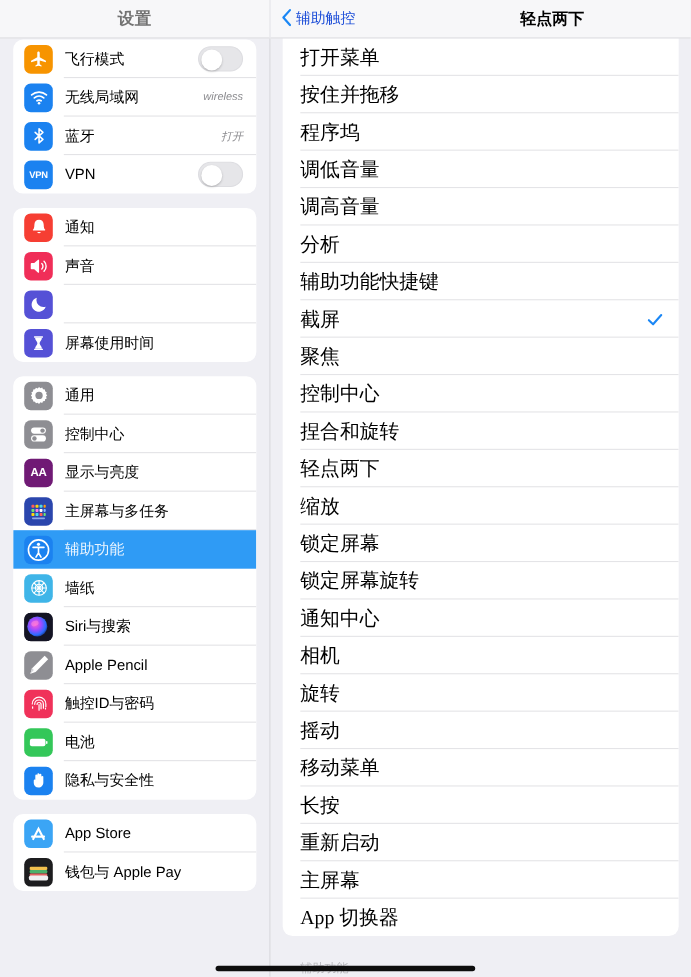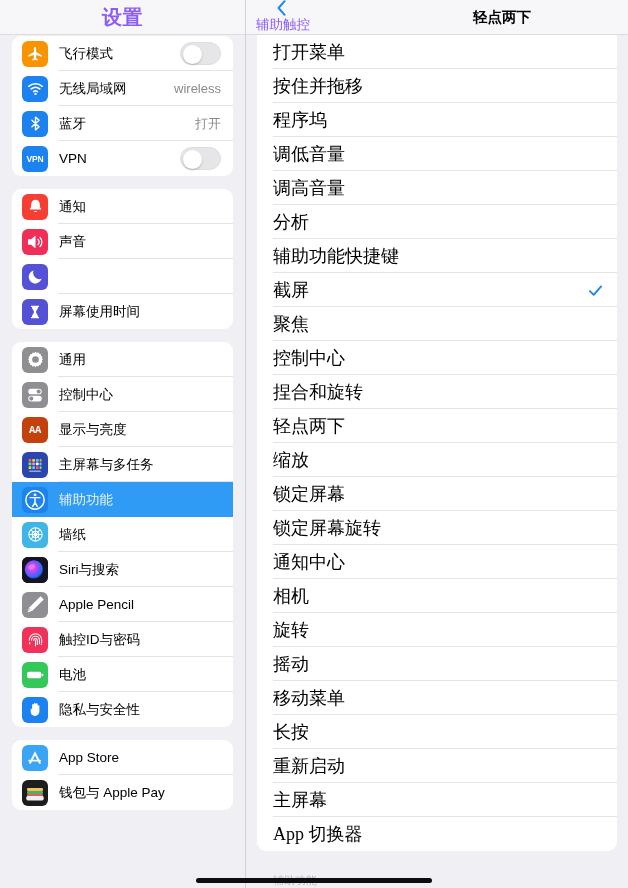--- a/index.html
+++ b/index.html
@@ -37,23 +37,23 @@
     height: 35px;
     min-height: 35px;
     background: #f7f7f9;
     display: flex;
     align-items: center;
     justify-content: center;
     border-bottom: 1px solid #dcdce0;
     box-sizing: border-box;
   }
   .sidebar-title {
-    font-size: 20px;
+    font-size: 15px;
     font-weight: bold;
-    color: #8b5cf6;
+    color: #737373;
     letter-spacing: 0.5px;
   }
   .sidebar-scroll {
     flex: 1;
     overflow: hidden;
     padding: 0 12px;
     box-sizing: border-box;
   }
   .group {
     background: #ffffff;
@@ -101,24 +101,25 @@
   }
   .icon svg { display: block; }
   .row-label {
     font-size: 13.5px;
     color: #000;
     flex: 1;
     white-space: nowrap;
     overflow: hidden;
   }
   .row-value {
-    font-size: 13px;
+    font-size: 10px;
     color: #8a8a8e;
     margin-left: auto;
     white-space: nowrap;
+    font-style: italic;
   }
 
   
   .toggle {
     width: 41px;
     height: 23px;
     border-radius: 12px;
     background: #e6e6e9;
     position: relative;
     margin-left: auto;
@@ -151,26 +152,24 @@
     min-height: 35px;
     background: #f7f7f9;
     display: flex;
     align-items: center;
     border-bottom: 1px solid #dcdce0;
     position: relative;
     box-sizing: border-box;
   }
   .back-btn {
     display: flex;
-    align-items: center;
     margin-left: 10px;
-    color: #8b5cf6;
+    color: #1d4ed8;
     font-size: 13.5px;
     cursor: pointer;
-    flex-direction: column;
   }
   .chev {
     width: 9px;
     height: 16px;
     margin-right: 4px;
     display: block;
   }
   .detail-title {
     position: absolute;
     left: 0; right: 0;
@@ -357,21 +356,21 @@
                   <rect x="3" y="3.5" width="18" height="7.6" rx="3.8" fill="#fff"></rect>
                   <circle cx="16.9" cy="7.3" r="2.7" fill="#8e8e93"></circle>
                   <rect x="3" y="13" width="18" height="7.6" rx="3.8" fill="#fff"></rect>
                   <circle cx="7.1" cy="16.8" r="2.7" fill="#8e8e93"></circle>
                 </svg>
               </div>
               <div class="row-label">控制中心</div>
               <div class="sep"></div>
             </div>
             <div class="row">
-              <div class="icon" style="background: #c2410c; font-family: Liberation Mono, monospace;">
+              <div class="icon" style="background: #701a75;">
                 <span style="font-size:10.5px;font-weight:bold;letter-spacing:-0.3px;">AA</span>
               </div>
               <div class="row-label">显示与亮度</div>
               <div class="sep"></div>
             </div>
             <div class="row">
               <div class="icon" style="background: rgb(43, 70, 173);">
                 <svg width="22" height="22" viewBox="0 0 24 24">
                   <rect x="3" y="3" width="18" height="18" rx="3" fill="#2b46ad"></rect>
                   <rect x="5" y="5.4" width="3" height="3" rx="0.8" fill="#ff5f57"></rect>

